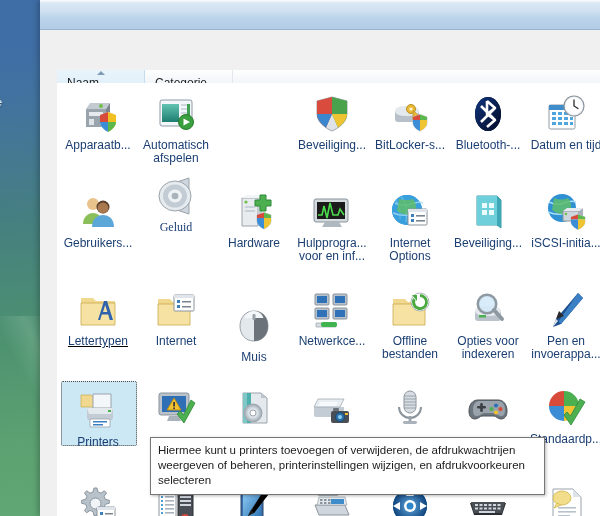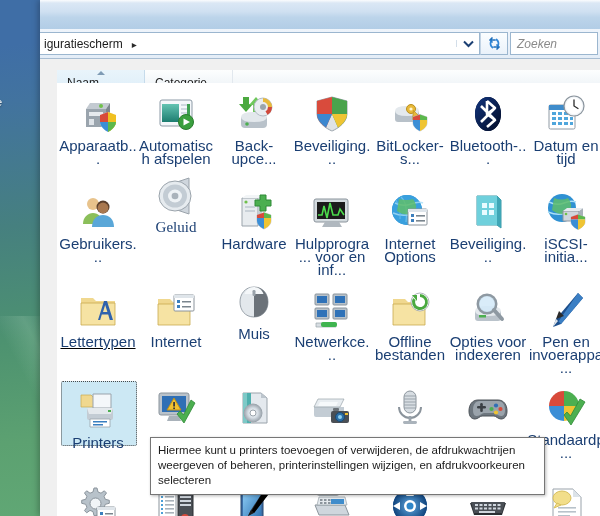--- a/index.html
+++ b/index.html
@@ -114,21 +114,21 @@
     position:absolute;left:17px;top:83px;width:543px;height:433px;
     background:#ffffff;overflow:hidden;
   }
   .cell{
     position:absolute;width:78px;text-align:center;
   }
   .iconwrap{
     height:48px;display:flex;align-items:flex-end;justify-content:center;
   }
   .label{
-    margin-top:4px;font-size:15px;line-height:13px;color:#1b3f73;
+    margin-top:4px;font-size:12px;line-height:13px;color:#1b3f73;
     word-wrap:break-word;
   }
   .cell.selected .selbox{
     position:absolute;left:2px;top:-3px;width:74px;height:63px;
     background:#cce8f4;border:1px dotted #4a4a4a;
     border-radius:2px;
   }
   .cell.selected .iconwrap,.cell.selected .label{position:relative;}
 
   
@@ -151,42 +151,20 @@
   <div class="ray2"></div>
   <div class="desk-label">e</div>
 </div>
 
 <div id="window">
 
   <div id="titlebar">
     <div class="glasslip"></div>
   </div>
 
-  <div id="addressrow">
-    <div id="addressbox">
-      <span id="crumbtext">
-        <span>iguratiescherm</span><span class="crumb-arrow">▸</span>
-      </span>
-      <div style="flex:1 1 auto;"></div>
-      <div id="addr-dropdown">
-        <svg width="11" height="7" viewBox="0 0 11 7">
-            <path d="M1 1.5 L5.5 6 L10 1.5" fill="none" stroke="#1b3f73" stroke-width="2"></path>
-          </svg>
-      </div>
-    </div>
-    <div id="refreshbtn">
-      <svg width="15" height="15" viewBox="0 0 15 15">
-        <path d="M3 4 L8 4 M3 4 L5 2 M3 4 L5 6" stroke="#1f6fbb" stroke-width="1.7" fill="none" stroke-linecap="round"></path>
-        <path d="M12 11 L7 11 M12 11 L10 9 M12 11 L10 13" stroke="#1f6fbb" stroke-width="1.7" fill="none" stroke-linecap="round"></path>
-        <path d="M9.5 3.5 Q12.5 6 11 10" stroke="#2f86d8" stroke-width="1.7" fill="none" stroke-linecap="round"></path>
-        <path d="M5.5 11.5 Q2.5 9 4 5" stroke="#2f86d8" stroke-width="1.7" fill="none" stroke-linecap="round"></path>
-      </svg>
-    </div>
-    <div id="searchbox">Zoeken</div>
-  </div>
 
   <div id="colheaders">
     <div class="colhead sorted" style="width:88px;">
       <div class="sort-caret"></div>
       <span>Naam</span>
     </div>
     <div class="colhead" style="width:88px;">
       <span>Categorie</span>
     </div>
     <div class="colhead filler"></div>
@@ -228,36 +206,20 @@
               <rect x="26" y="15" width="9" height="2"></rect>
       <rect x="26" y="19" width="9" height="2"></rect>
               <rect x="26" y="23" width="9" height="2"></rect>
             </g>
       <rect x="32" y="11" width="3" height="18" fill="#3fa152"></rect>
       <circle cx="31" cy="29" r="7.5" fill="#3a9f3e" stroke="#2a7c2e"></circle>
       <path d="M28.5 25.5 L35 29 L28.5 32.5z" fill="#ffffff"></path>
           </svg>
         </div>
         <div class="label">Automatisch afspelen</div>
-      </div>
-      <div class="cell" style="left: 158px; top: 4px;">
-        <div class="iconwrap">
-          <svg width="42" height="42" viewBox="0 0 42 42">
-      <path d="M8 24 h26 v7 a4 4 0 0 1-4 4 H12 a4 4 0 0 1-4-4z" fill="#b9c2ca"></path>
-      <path d="M8 24 q0-5 13-5 t13 5 q0 5-13 5 t-13-5z" fill="#e3e8ec"></path>
-      <circle cx="14" cy="31" r="1.8" fill="#4caf50"></circle>
-      <path d="M10 4 l6 0 0 7 4 0 -7 8 -7-8 4 0z" fill="#4ba93f"></path>
-      <path d="M26 19 l-6 0 0-7 -4 0 7-8 7 8 -4 0z" fill="#6fc85c"></path>
-      <circle cx="30" cy="14" r="9" fill="#e9edf1" stroke="#b4bcc4"></circle>
-      <circle cx="30" cy="14" r="3" fill="#9aa4ad"></circle>
-      <path d="M30 5 a9 9 0 0 1 9 9 h-4 a5 5 0 0 0-5-5z" fill="#e8b93a"></path>
-      <path d="M39 14 a9 9 0 0 1-4.5 7.8 l-2-3.5 A5 5 0 0 0 35 14z" fill="#d0493c"></path>
-          </svg>
-        </div>
-        <div class="label">Back-upce...</div>
       </div>
       <div class="cell" style="left: 236px; top: 4px;">
         <div class="iconwrap">
           <svg width="42" height="42" viewBox="0 0 42 42">
       <path d="M6 8 L21 4 L36 8 v13 c0 11-15 17-15 17S6 32 6 21z" fill="#dfe3e6" stroke="#9aa3ab"></path>
       <path d="M21 4 L6 8 v13 c0 6 5 10.5 9 13.5 L21 21z" fill="#d94b3c"></path>
       <path d="M21 4 L36 8 v13 c0 6-5 10.5-9 13.5 L21 21z" fill="#4aa34c"></path>
       <path d="M6 21 c0 6 5 10.5 9 13.5 L21 21z" fill="#3b87cf"></path>
       <path d="M36 21 c0 6-5 10.5-9 13.5 L21 21z" fill="#efc433"></path>
           </svg>
@@ -460,21 +422,21 @@
               <rect x="22" y="16" width="3" height="3"></rect>
             </g>
       <g fill="#7a858e">
               <rect x="27" y="12" width="9" height="1.5"></rect>
               <rect x="27" y="17" width="9" height="1.5"></rect>
             </g>
           </svg>
         </div>
         <div class="label">Internet</div>
       </div>
-      <div class="cell" style="left: 158px; top: 192px;">
+      <div class="cell" style="left: 158px; top: 216px;">
         <div class="iconwrap">
           <svg width="42" height="42" viewBox="0 0 42 42">
       <path d="M21 6 c9 0 14 7 14 15 s-5 15-14 15 S7 29 7 21 S12 6 21 6z" fill="#e3e8ec" stroke="#9aa3ab"></path>
       <path d="M21 6 c9 0 14 7 14 15 s-5 15-14 15 z" fill="#6b7279"></path>
       <path d="M21 6 c-5 0-8 3-9.5 7 h19 C29 9 26 6 21 6z" fill="#f4f7f9"></path>
       <rect x="19.5" y="9" width="3" height="6" rx="1.3" fill="#9aa3ab"></rect>
           </svg>
         </div>
         <div class="label">Muis</div>
       </div>

